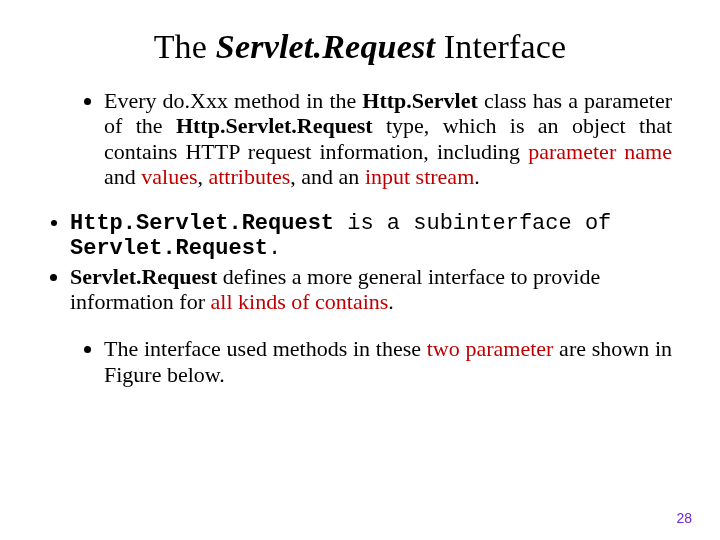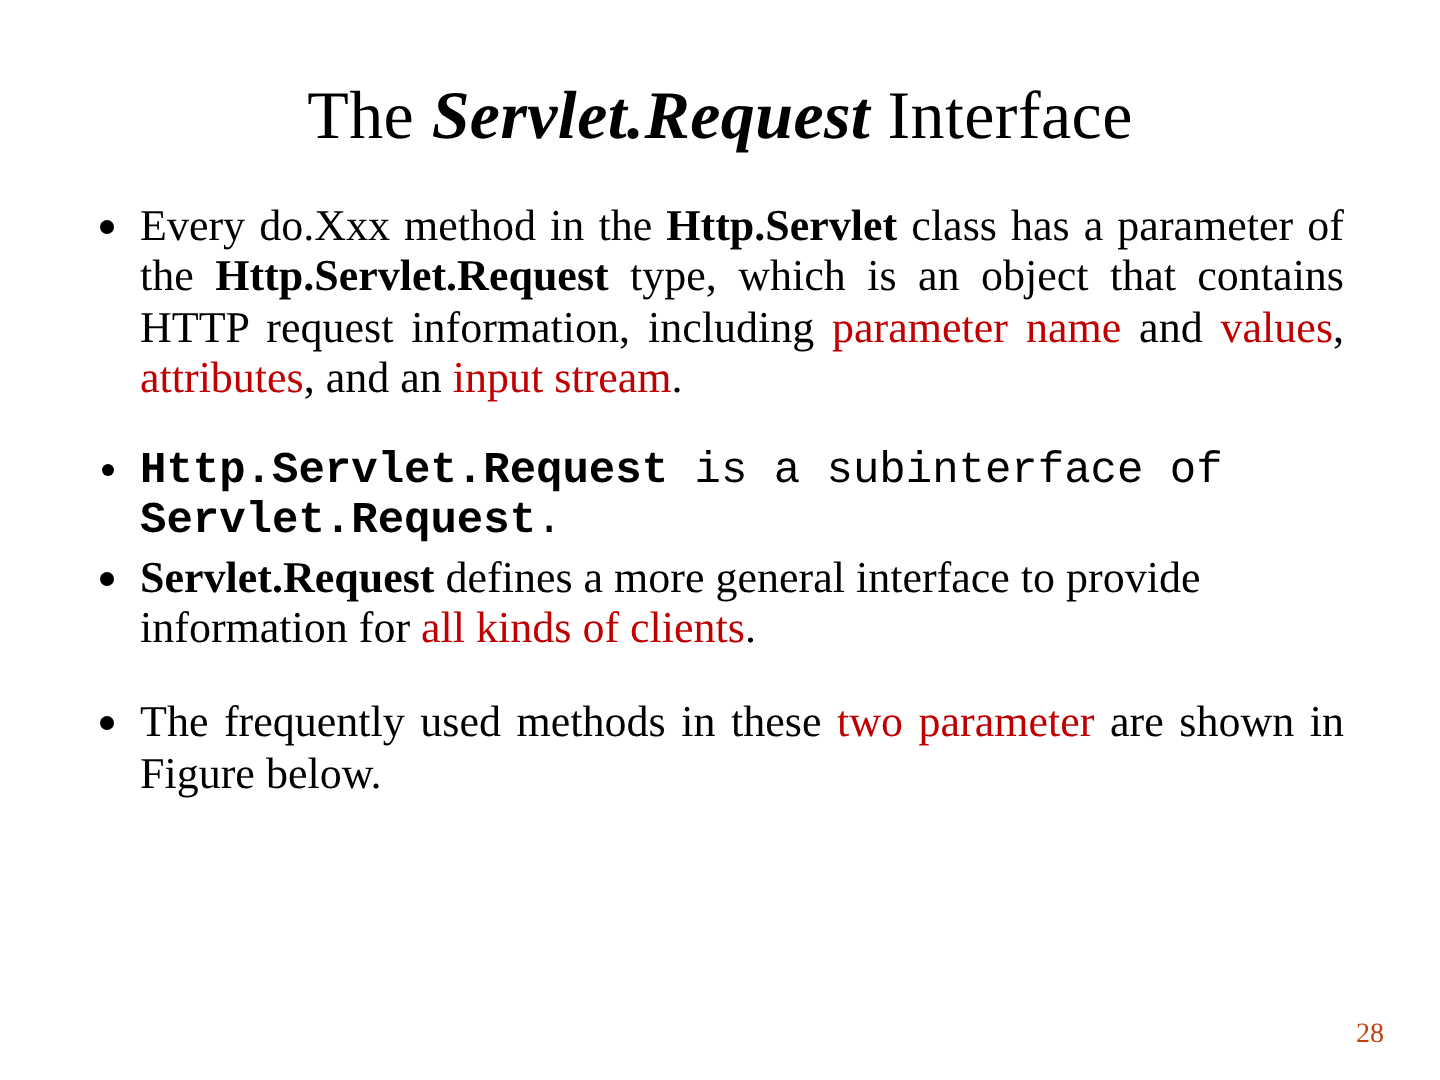--- a/index.html
+++ b/index.html
@@ -14,45 +14,45 @@
   .slide {
     position: relative;
     box-sizing: border-box;
     width: 720px;
     height: 540px;
     padding: 24px 48px 0 48px;
   }
   .title {
     text-align: center;
     font-size: 34px;
-    margin: 16px 0 22px 0;
+    margin: 4px 0 22px 0;
     font-weight: normal;
     letter-spacing: 0.2px;
   }
   .title .bi { font-style: italic; font-weight: bold; }
   ul.bullets {
     margin: 0;
     padding: 0 0 0 22px;
     list-style: disc;
   }
   ul.bullets > li {
     font-size: 22px;
     line-height: 1.15;
     margin-bottom: 22px;
   }
-  ul.bullets > li.justify { text-align: justify; }
+  ul.bullets > li.justify { text-align: justify; margin-left: 34px; }
   ul.bullets > li.tight { margin-bottom: 2px; font-family: Liberation Mono, monospace; }
   .b { font-weight: bold; }
   .hl { color: #c00000; }
   .pagenum {
     position: absolute;
     right: 28px;
     bottom: 14px;
-    color: #c2410c;
-    font-family: Liberation Serif, serif;
+    color: #6d28d9;
+    font-family: Liberation Sans, sans-serif;
     font-size: 14px;
   }
 </style>
 </head>
 <body>
 
 <div class="slide">
 
   <h1 class="title">
     <span>The </span><span class="bi">Servlet.Request</span><span> Interface</span>
@@ -62,23 +62,23 @@
 
     <li class="justify">
       <span>Every do.Xxx method in the </span><span class="b">Http.Servlet</span><span> class has a parameter of the </span><span class="b">Http.Servlet.Request</span><span> type, which is an object that contains HTTP request information, including </span><span class="hl">parameter name</span><span> and </span><span class="hl">values</span><span>, </span><span class="hl">attributes</span><span>, and an </span><span class="hl">input stream</span><span>.</span>
     </li>
 
     <li class="tight">
       <span class="b">Http.Servlet.Request</span><span> is a subinterface of </span><span class="b">Servlet.Request</span><span>.</span>
     </li>
 
     <li>
-      <span class="b">Servlet.Request</span><span> defines a more general interface to provide information for </span><span class="hl">all kinds of clients</span><span>.</span>
+      <span class="b">Servlet.Request</span><span> defines a more general interface to provide information for </span><span class="hl">all kinds of contains</span><span>.</span>
     </li>
 
     <li class="justify">
-      <span>The frequently used methods in these </span><span class="hl">two parameter</span><span> are shown in Figure below.</span>
+      <span>The interface used methods in these </span><span class="hl">two parameter</span><span> are shown in Figure below.</span>
     </li>
 
   </ul>
 
   <div class="pagenum">28</div>
 </div>
 
 </body></html>

